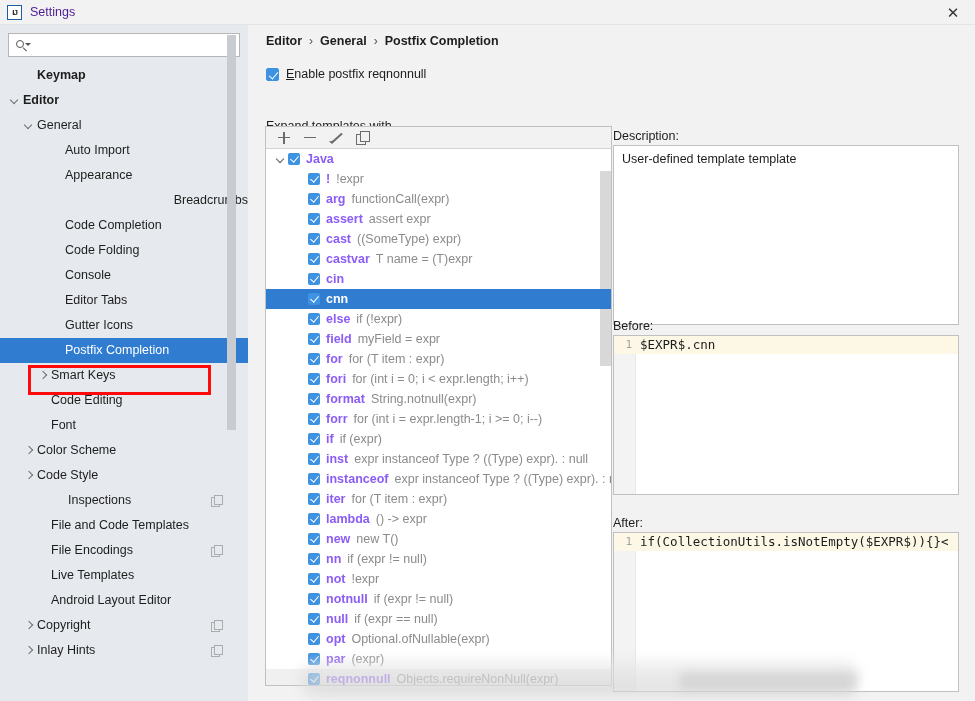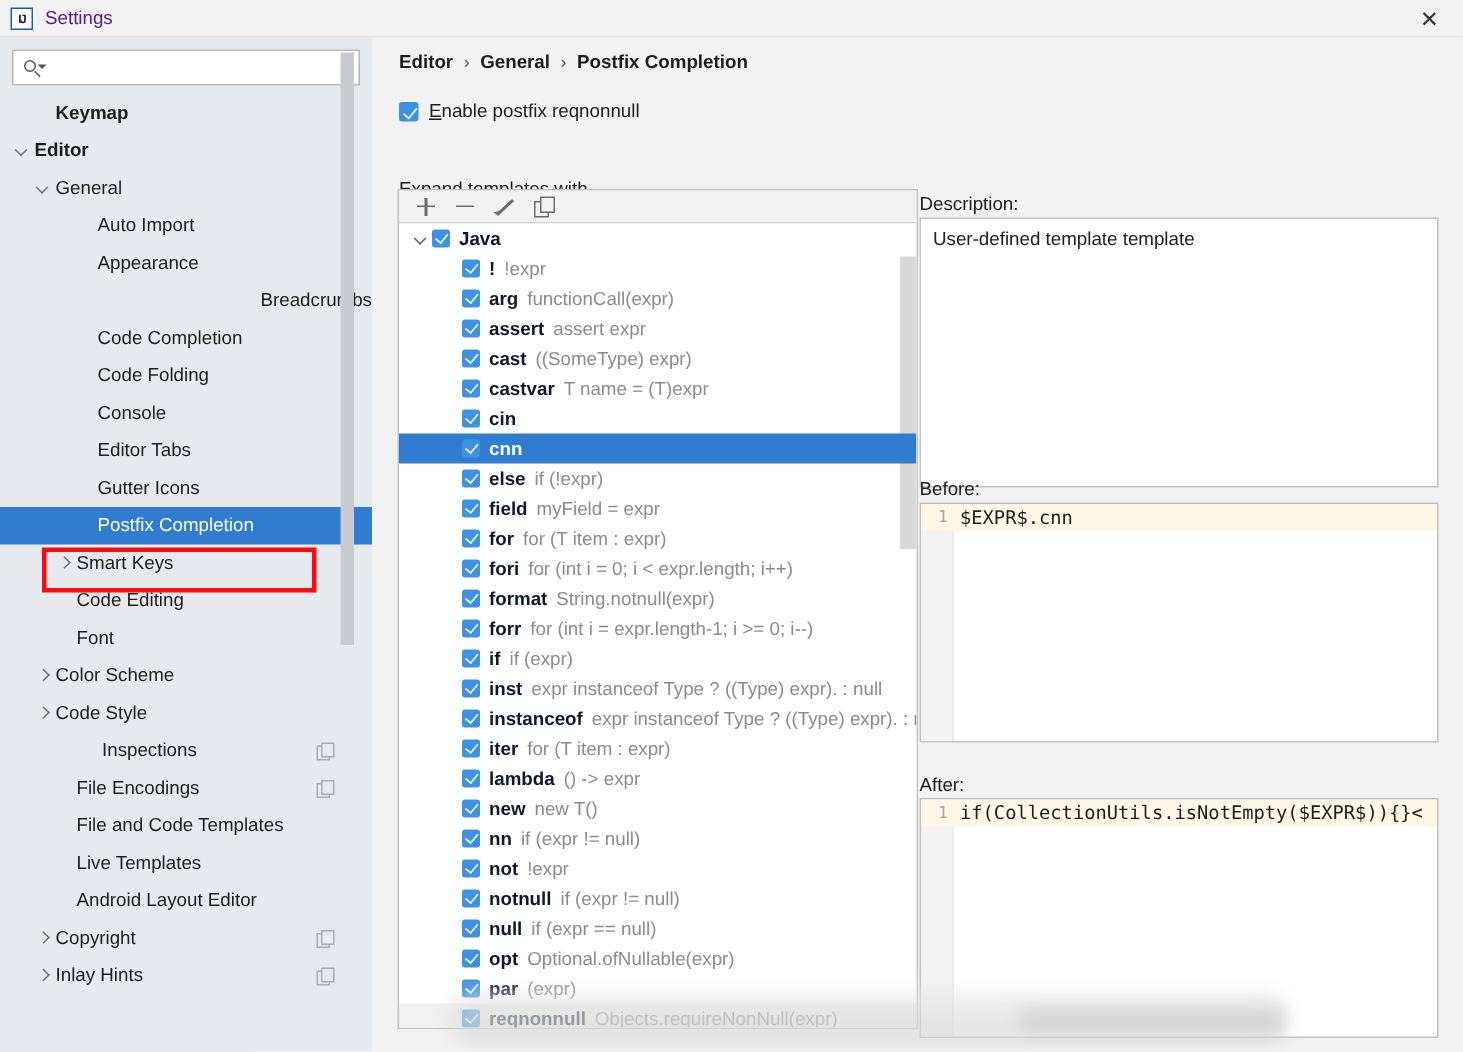--- a/index.html
+++ b/index.html
@@ -198,21 +198,21 @@
   }
   .tchk {
     width:12px; height:12px; flex:none; border-radius:2px;
     background:#3d92e2; position:relative; margin-right:6px;
   }
   .tchk::after {
     content:""; position:absolute; left:3.5px; top:1px; width:4px; height:7px;
     border-right:1.7px solid #fff; border-bottom:1.7px solid #fff;
     transform:rotate(40deg);
   }
-  .tkey { font-weight:bold; color:#0f172a; margin-right:6px; }
+  .tkey { font-weight:bold; color:#8b5cf6; margin-right:6px; }
   .tdesc { color:#8b8b8b; font-weight:normal; }
   .trow.sel { background:#2f7cd0; }
   .trow.sel .tkey, .trow.sel .tdesc { color:#ffffff; }
   .trow.grp .tkey { font-weight:bold; }
   .trow.last { background:#f0f0f0; }
 
   .list-scroll-thumb {
     position:absolute; right:0; top:0; width:11px; background:#d8d8d8;
   }
 
@@ -345,26 +345,26 @@
           <span class="arrow right"></span>
           <span class="lbl">Code Style</span>
         </div>
         <div class="tnode" style="padding-left: 53px;">
           <span class="arrow"></span>
           <span class="lbl">Inspections</span>
           <span class="copy-badge"></span>
         </div>
         <div class="tnode" style="padding-left: 36px;">
           <span class="arrow"></span>
+          <span class="lbl">File and Code Templates</span>
+        </div>
+        <div class="tnode" style="padding-left: 36px;">
+          <span class="arrow"></span>
           <span class="lbl">File Encodings</span>
           <span class="copy-badge"></span>
-        </div>
-        <div class="tnode" style="padding-left: 36px;">
-          <span class="arrow"></span>
-          <span class="lbl">File and Code Templates</span>
         </div>
         <div class="tnode" style="padding-left: 36px;">
           <span class="arrow"></span>
           <span class="lbl">Live Templates</span>
         </div>
         <div class="tnode" style="padding-left: 36px;">
           <span class="arrow"></span>
           <span class="lbl">Android Layout Editor</span>
         </div>
         <div class="tnode" style="padding-left: 22px;">

